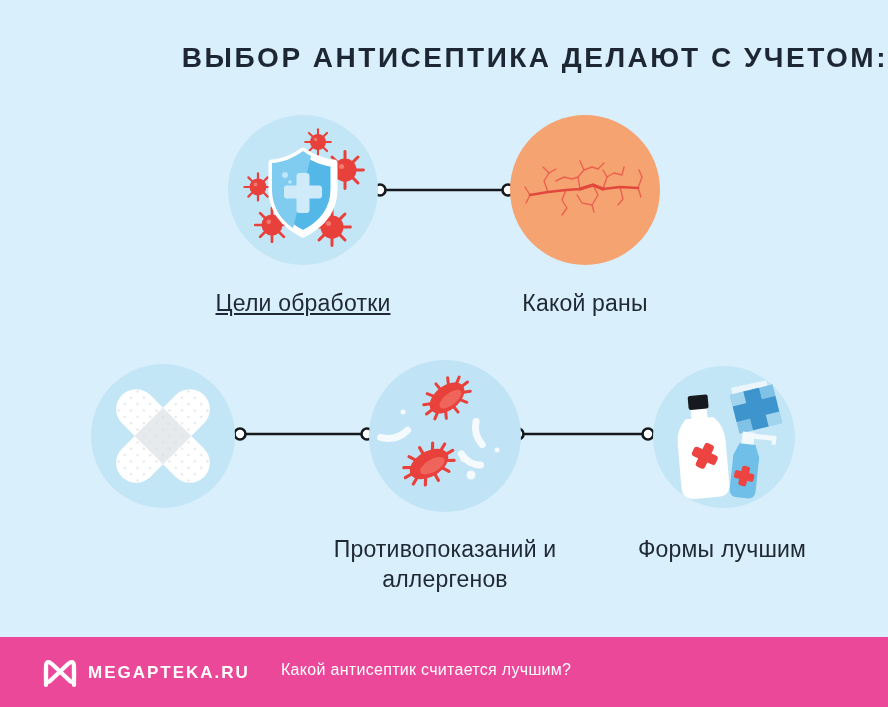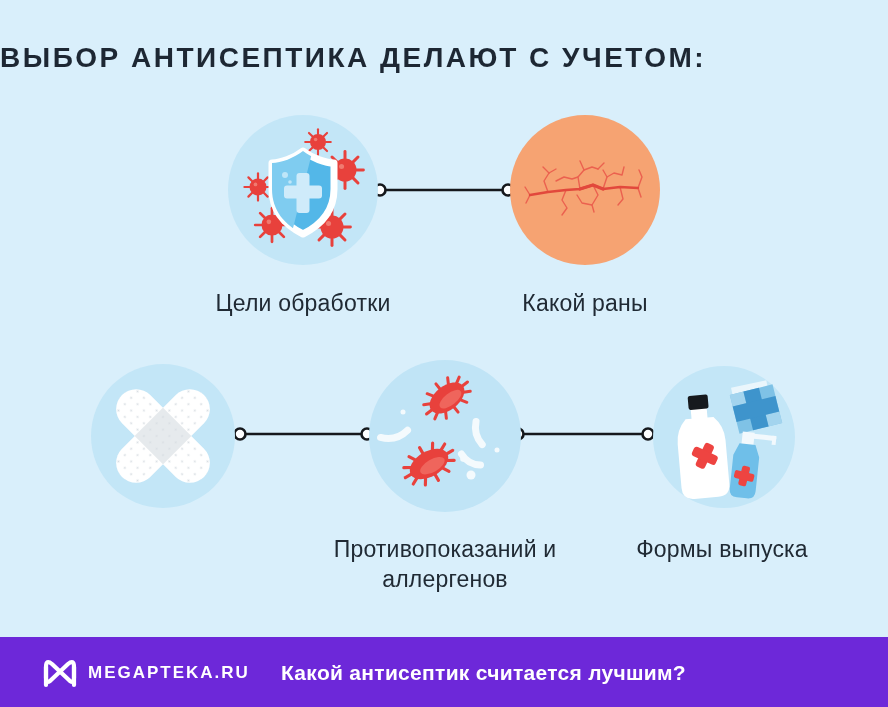--- a/index.html
+++ b/index.html
@@ -2,48 +2,48 @@
 <html><head>
 <meta charset="utf-8">
 <style>
   * { margin:0; padding:0; box-sizing:border-box; }
   html,body { width:888px; height:707px; }
   body { font-family:"Liberation Sans","DejaVu Sans",sans-serif; background:#D9EFFB; }
   #canvas { position:relative; width:888px; height:707px; background:#D9EFFB; overflow:hidden; }
 
   .title {
     position:absolute; top:42px; left:0; width:888px;
-    text-align:left; font-size:28px; font-weight:700;
+    text-align:right; font-size:28px; font-weight:700;
     letter-spacing:2.5px; color:#1D2733;
   }
 
   .node-svg { position:absolute; }
   .connector-overlay { position:absolute; top:0; left:0; pointer-events:none; }
 
   .factor-label {
     position:absolute; text-align:center; color:#202A34;
     font-size:23px; font-weight:500; line-height:30px; letter-spacing:0.2px;
   }
-  .lbl-goal   { top:288px; left:153px; width:300px; }
+  .lbl-goal   { top:288px; left:153px; width:300px;text-decoration:underline; }
   .lbl-wound  { top:288px; left:435px; width:300px; }
   .lbl-type   { top:534px; left:13px;  width:300px; }
   .lbl-contra { top:534px; left:310px; width:270px; }
   .lbl-form   { top:534px; left:572px; width:300px; }
 
   .footer {
     position:absolute; left:0; top:637px; width:888px; height:70px;
-    background:#6d28d9; color:#FFFFFF;
+    background:#ec4899; color:#FFFFFF;
   }
   .footer .logo { position:absolute; left:40px; top:16px; }
   .footer .brand {
     position:absolute; left:88px; top:26px; font-size:17px; font-weight:700;
     letter-spacing:2px; color:#FFFFFF;
   }
   .footer .question {
-    position:absolute; left:281px; top:24px; font-size:21px; font-weight:700;
+    position:absolute; left:281px; top:24px; font-size:16px; font-weight:400;
     letter-spacing:0.3px; color:#FFFFFF;
   }
 </style>
 </head>
 <body>
 
 <div id="canvas">
 
   <div class="title">ВЫБОР АНТИСЕПТИКА ДЕЛАЮТ С УЧЕТОМ:</div>
 
@@ -214,21 +214,21 @@
       <g transform="translate(0,8) rotate(8)" fill="#EE4441">
         <rect x="-4" y="-10" width="8" height="20" rx="2"></rect>
         <rect x="-10" y="-4" width="20" height="8" rx="2"></rect>
       </g>
     </g>
   </svg>
 
   <div class="factor-label lbl-goal">Цели обработки</div>
   <div class="factor-label lbl-wound">Какой раны</div>
   <div class="factor-label lbl-contra">Противопоказаний и аллергенов</div>
-  <div class="factor-label lbl-form">Формы выпуска</div>
+  <div class="factor-label lbl-form">Формы лучшим</div>
 
   <div class="footer">
     <svg class="logo" width="40" height="40" viewBox="0 0 40 40">
       <g fill="none" stroke="#FFFFFF" stroke-width="4.2" stroke-linecap="round" stroke-linejoin="round">
         <path d="M6 32 L6 14 Q6 6 12 11 L30 28 Q34 31 34 25 L34 14"></path>
         <path d="M34 32 L34 14 Q34 6 28 11 L10 28 Q6 31 6 25 L6 14"></path>
       </g>
     </svg>
     <span class="brand">MEGAPTEKA.RU</span>
     <span class="question">Какой антисептик считается лучшим?</span>

